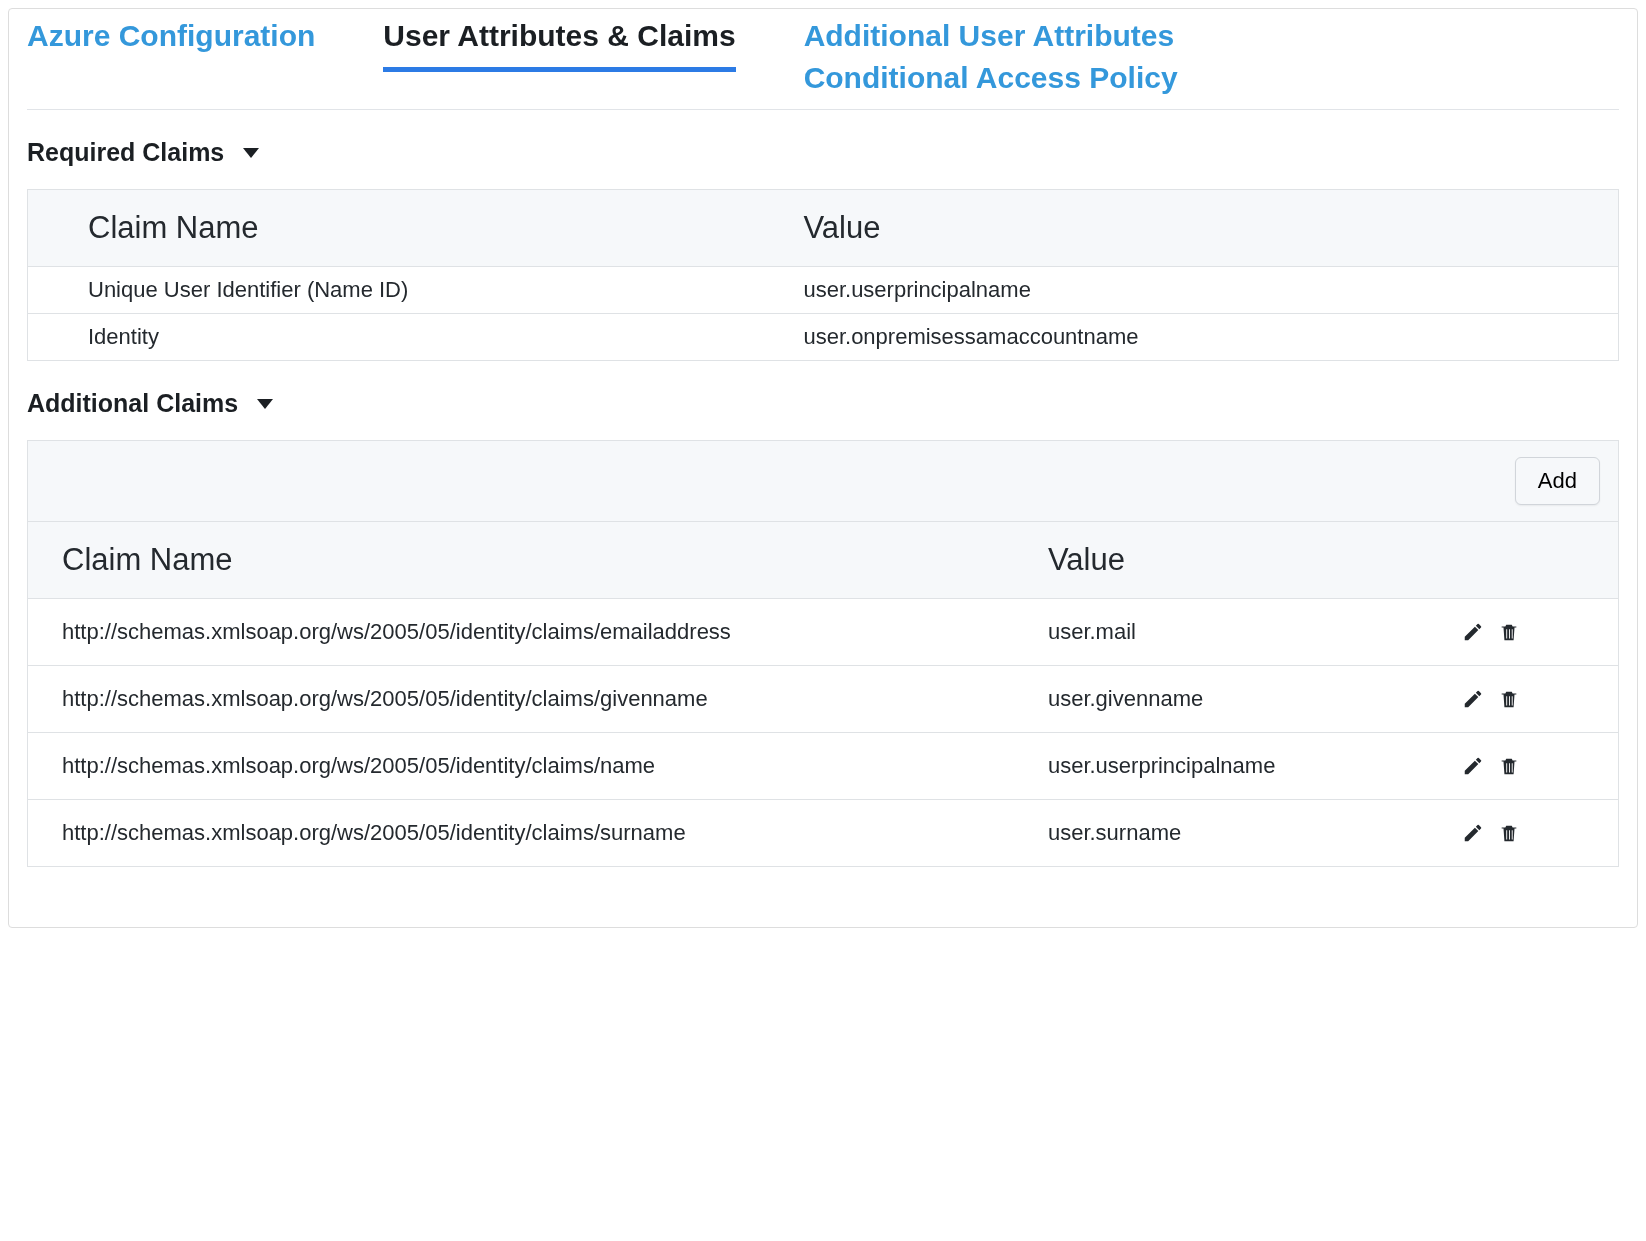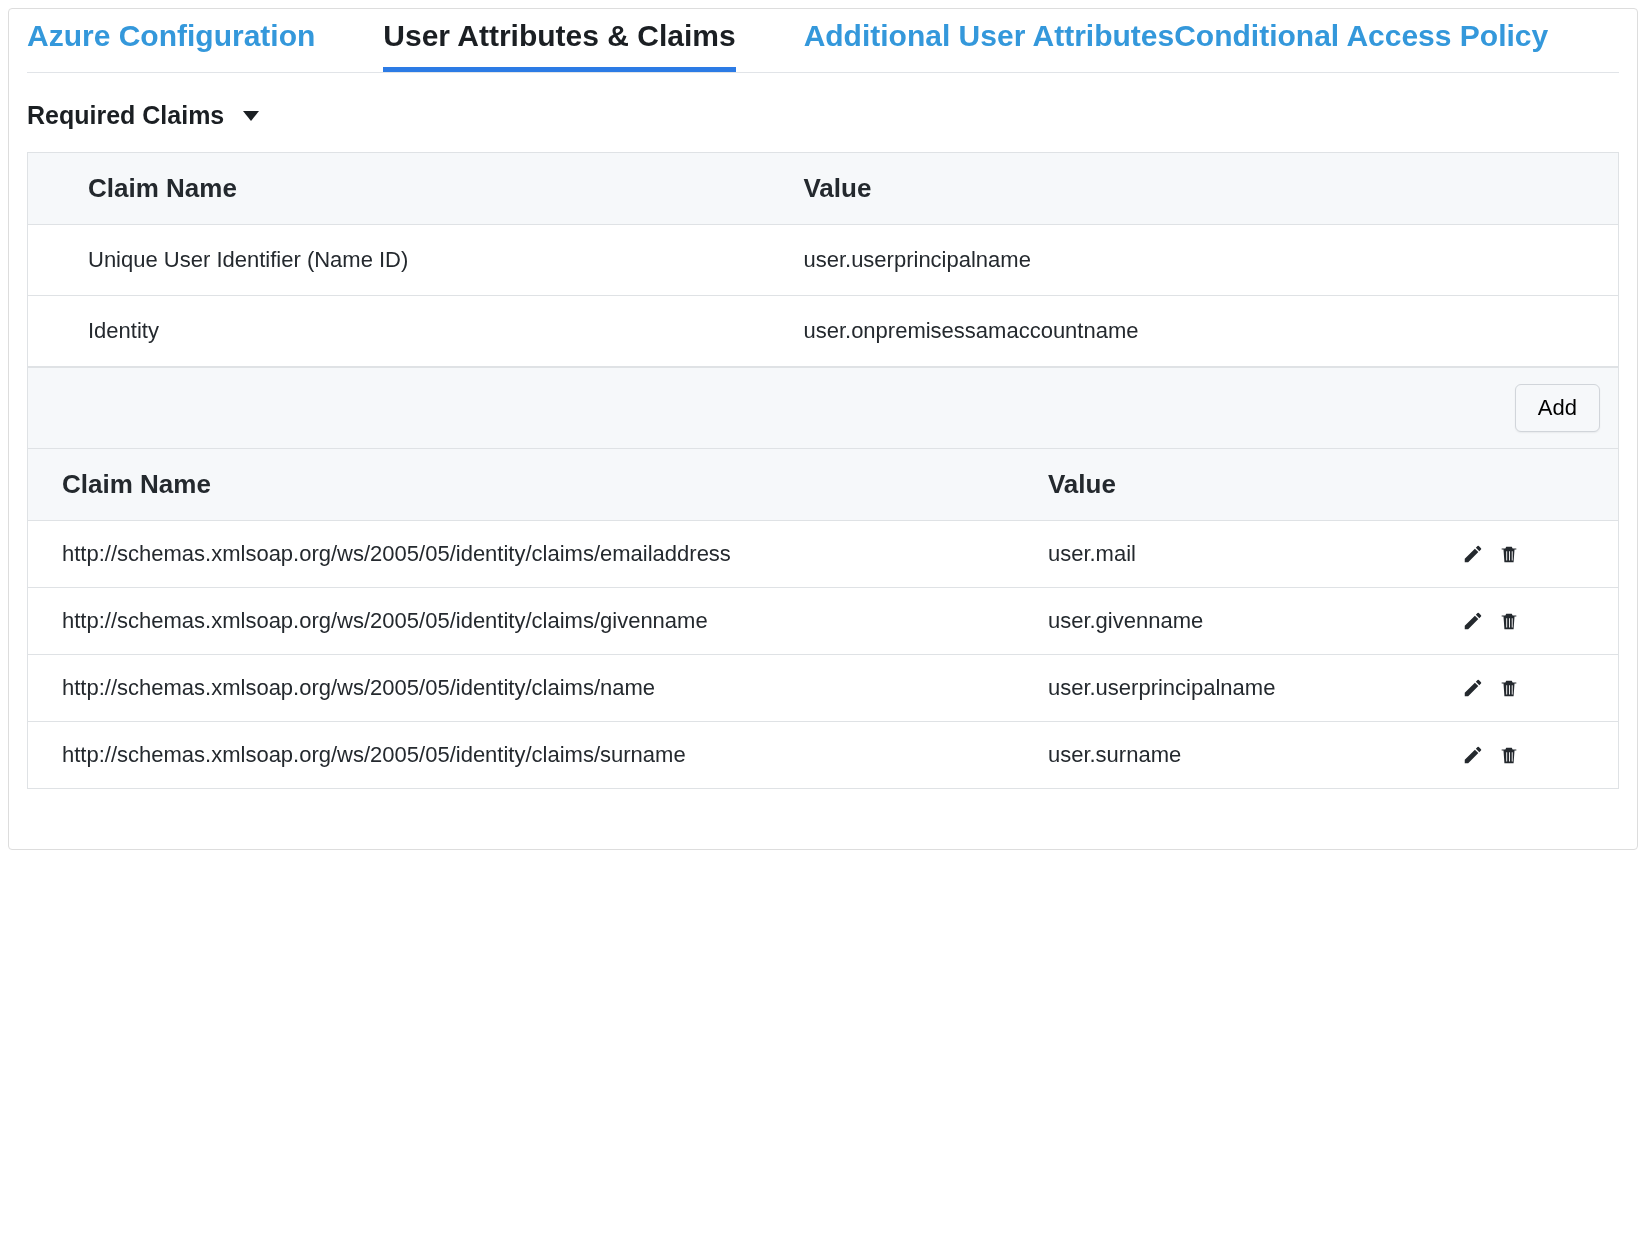--- a/index.html
+++ b/index.html
@@ -34,21 +34,21 @@
       cursor: pointer;
       color: #3498db;
       line-height: 1.4;
     }
     .tab.active {
       color: #1b1f23;
       border-bottom: 5px solid #2c7be5;
     }
     .tab.multi {
       display: flex;
-      flex-direction: row;
+      flex-direction: column;
     }
     .section-header {
       display: flex;
       align-items: center;
       gap: 19px;
       margin: 28px 0 22px 0;
       cursor: pointer;
     }
     .section-header h2 {
       font-size: 25px;
@@ -66,27 +66,27 @@
       width: 100%;
       border-collapse: collapse;
       border: 1px solid #dfe2e5;
     }
     thead tr {
       background: #f6f8fa;
     }
     th {
       text-align: left;
       padding: 20px 60px;
-      font-size: 26px;
-      font-weight: 700;
+      font-size: 31px;
+      font-weight: 400;
       color: #24292e;
       border-bottom: 1px solid #dfe2e5;
     }
     td {
-      padding: 22px 60px;
+      padding: 10px 60px;
       font-size: 22px;
       color: #24292e;
       border-bottom: 1px solid #dfe2e5;
     }
     tbody tr:last-child td {
       border-bottom: none;
     }
     .table-header-with-button {
       display: flex;
       justify-content: flex-end;
@@ -175,20 +175,24 @@
         <td>Unique User Identifier (Name ID)</td>
         <td>user.userprincipalname</td>
       </tr>
       <tr>
         <td>Identity</td>
         <td>user.onpremisessamaccountname</td>
       </tr>
     </tbody>
   </table>
 
+  <div class="section-header">
+    <h2>Additional Claims</h2>
+    <span class="caret-down"></span>
+  </div>
 
   <div class="table-header-with-button">
     <button class="add-button">Add</button>
   </div>
 
   <table class="additional-table">
     <colgroup>
       <col class="col-name">
       <col class="col-value">
       <col class="col-actions">

